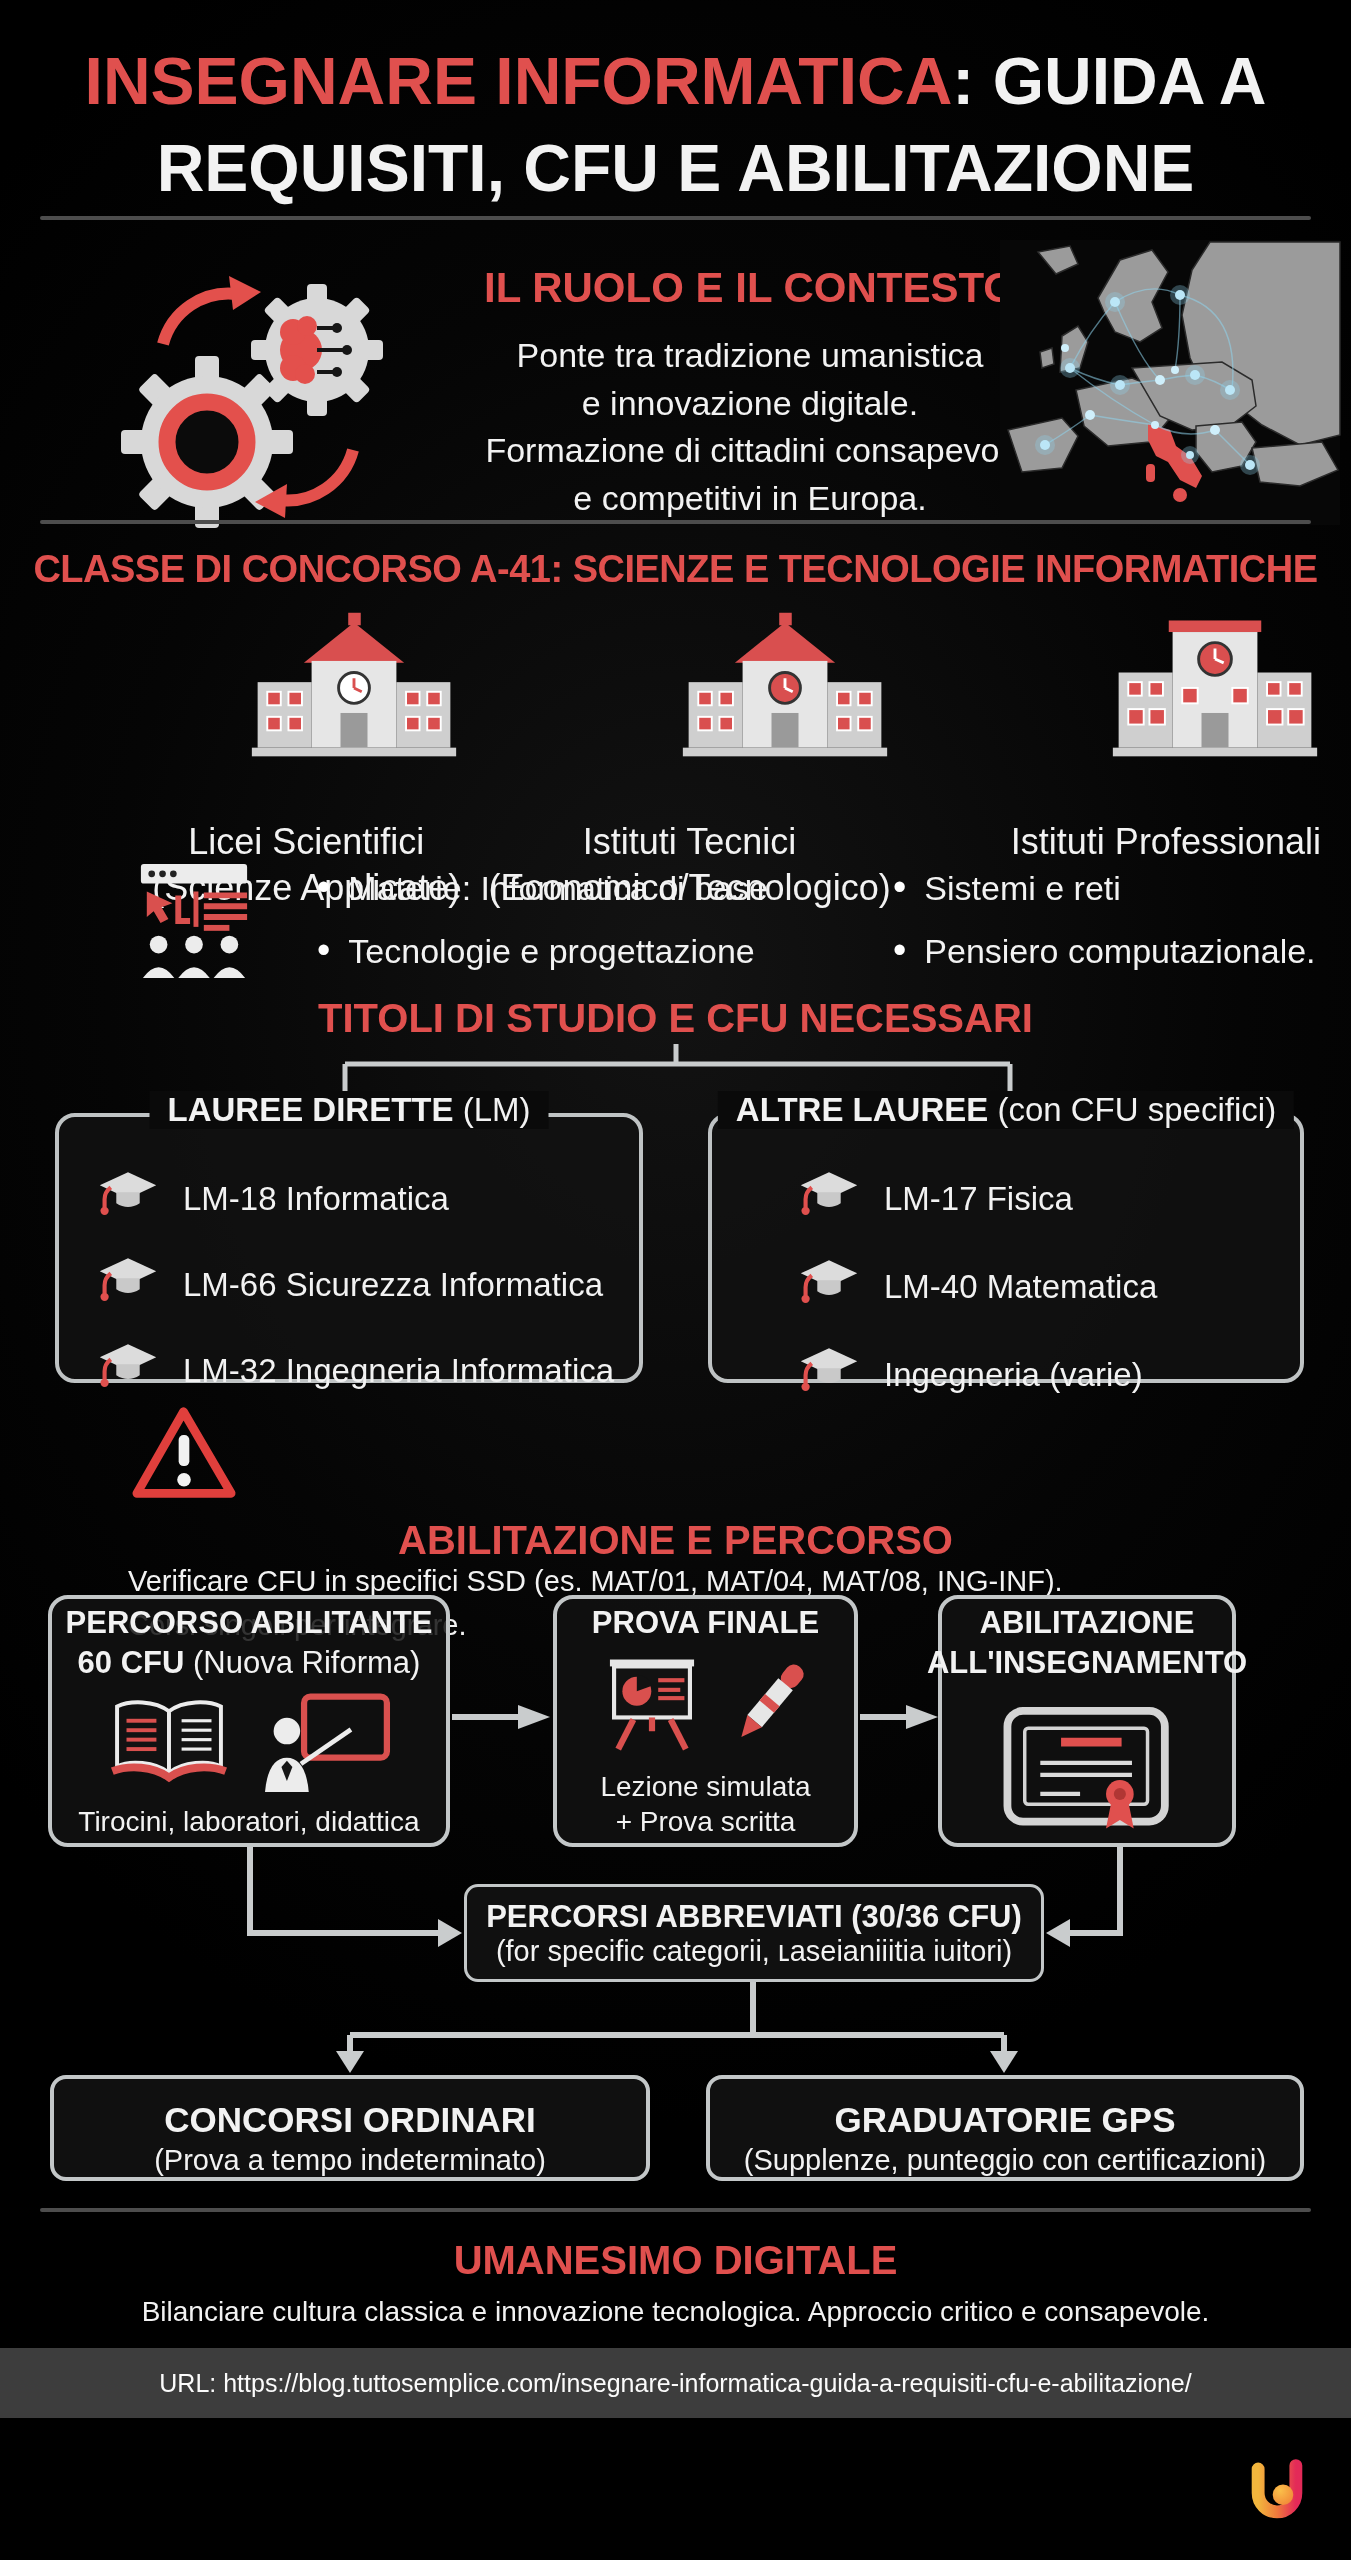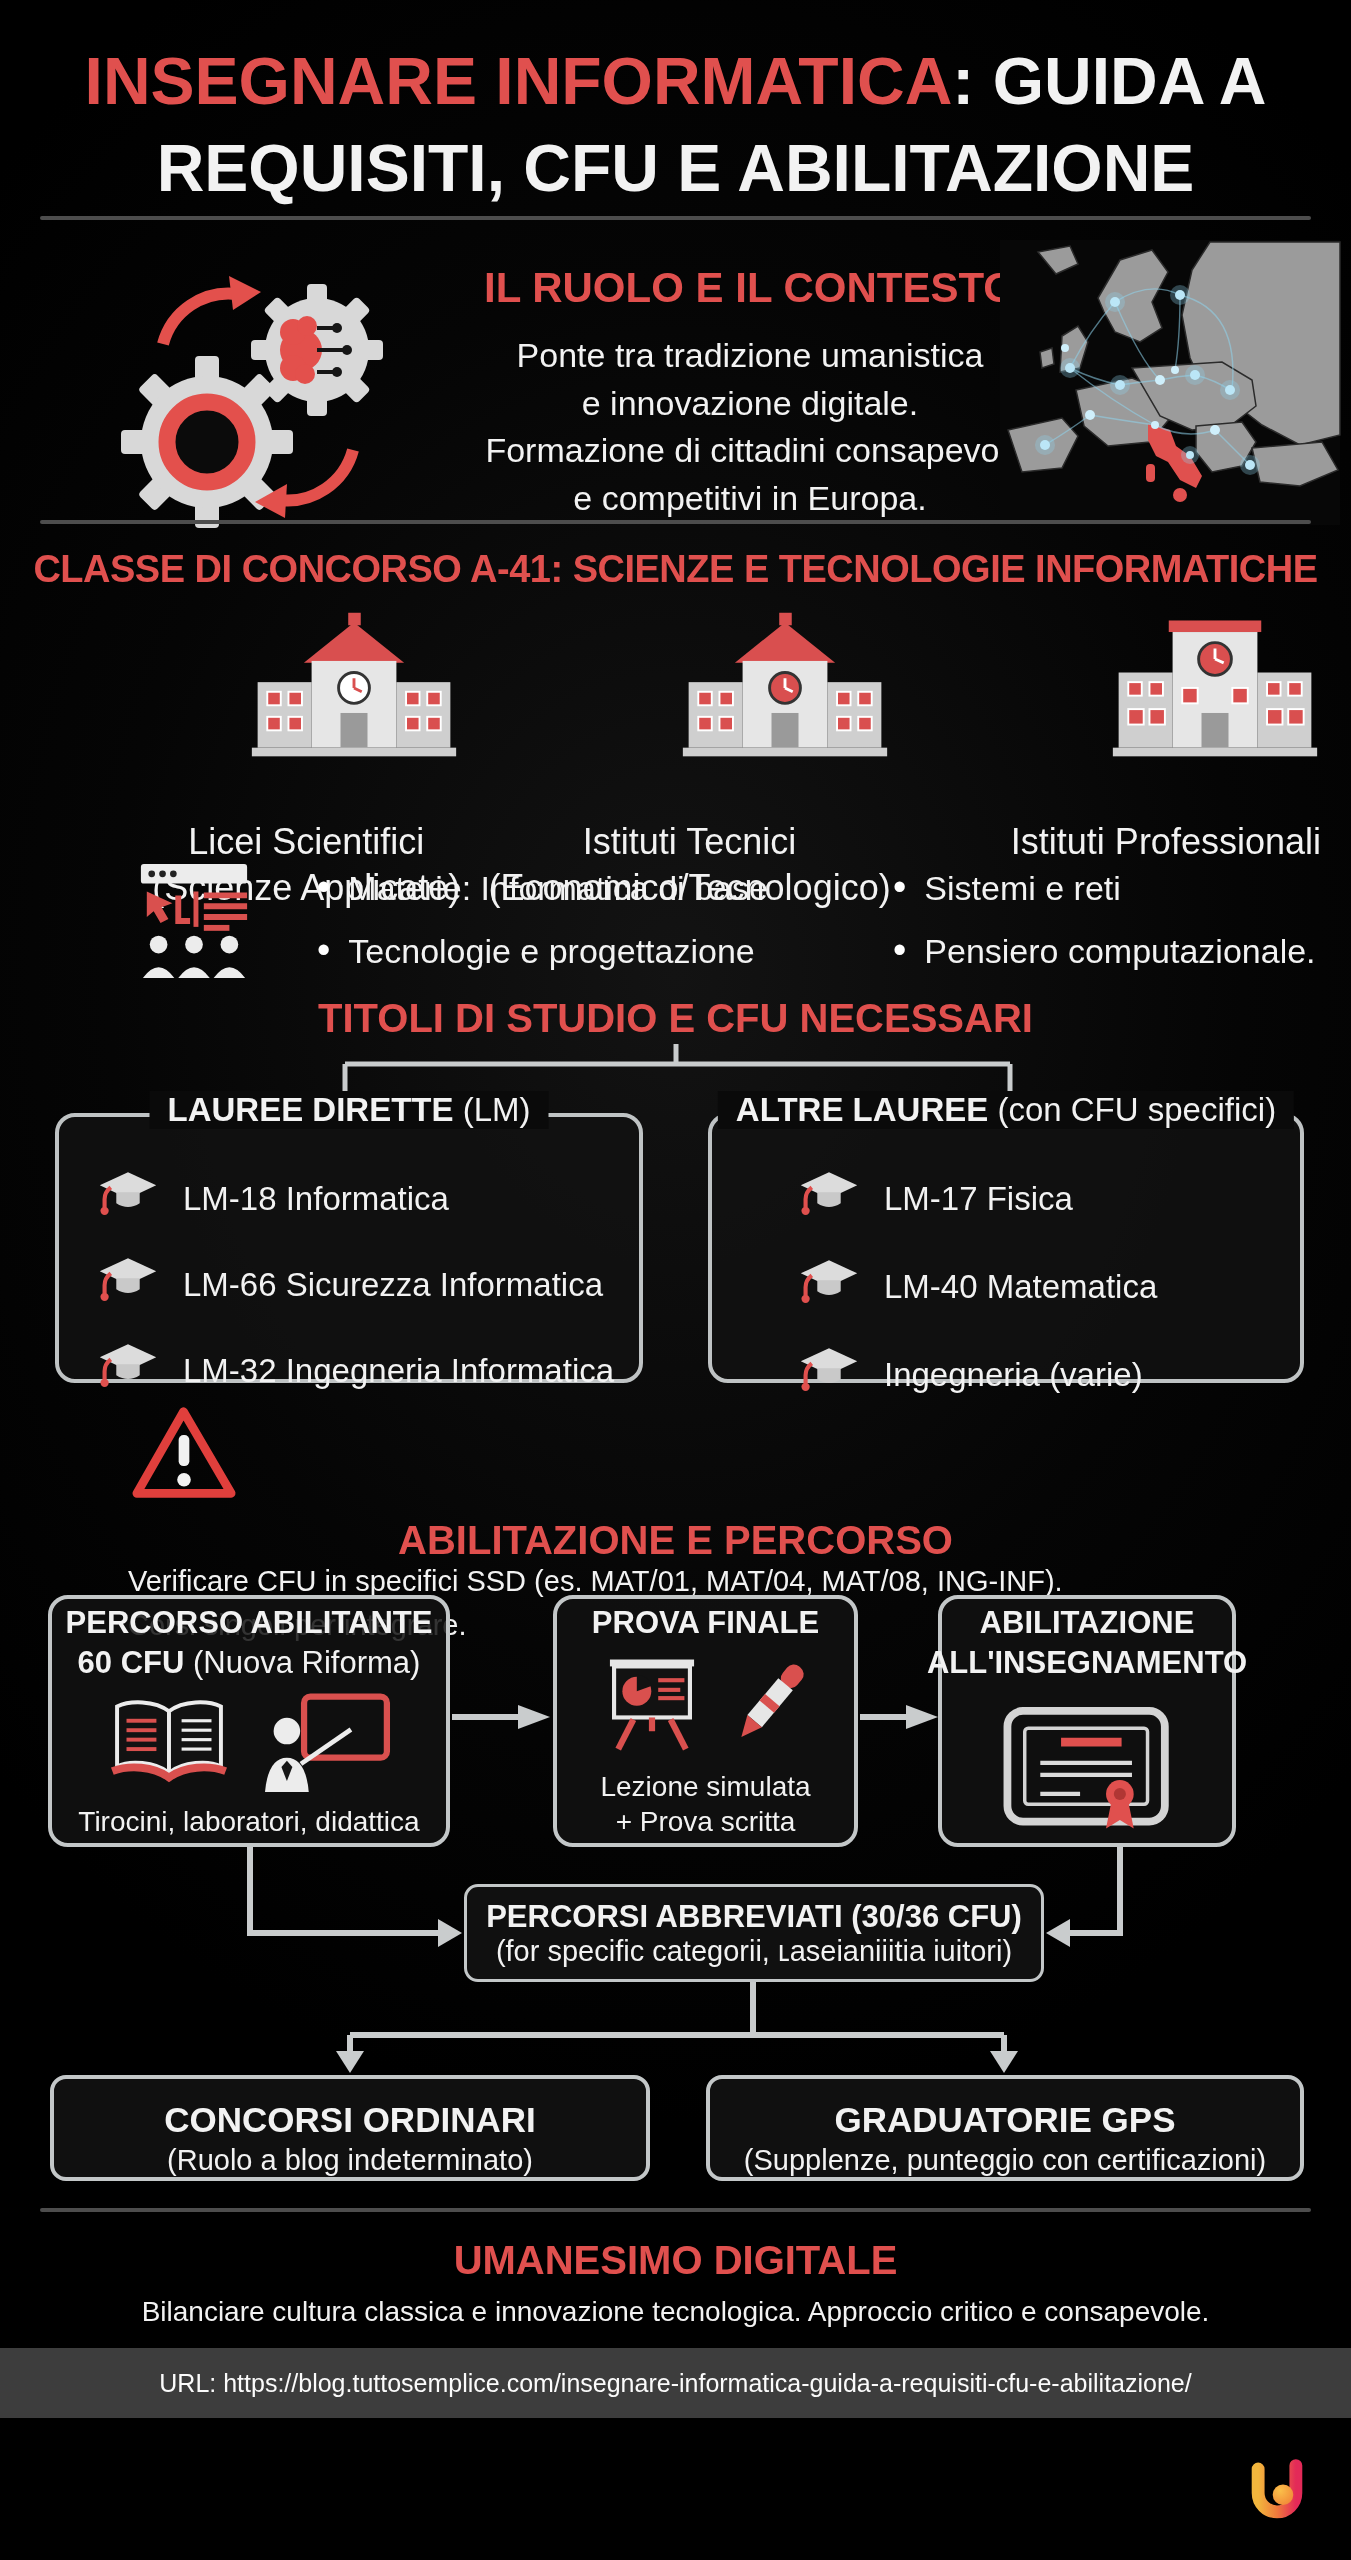--- a/index.html
+++ b/index.html
@@ -583,21 +583,21 @@
     <polygon points="990,206 1004,228 1018,206" fill="#c9cccd"></polygon>
   </svg>
 
   <div class="abbox">
     <div class="l1">PERCORSI ABBREVIATI (30/36 CFU)</div>
     <div class="l2">(for specific categorii, ʟaseianiiitia iuitori)</div>
   </div>
 
   <div class="obox" style="left:50px;width:600px;">
     <div class="ot">CONCORSI ORDINARI</div>
-    <div class="on">(Ruolo a blog indeterminato)</div>
+    <div class="on">(Prova a tempo indeterminato)</div>
   </div>
   <div class="obox" style="left:706px;width:598px;">
     <div class="ot">GRADUATORIE GPS</div>
     <div class="on">(Supplenze, punteggio con certificazioni)</div>
   </div>
 
   <div class="divider" style="top:2208px"></div>
   <div class="sec-head" style="top:2238px;font-size:40px;">UMANESIMO DIGITALE</div>
   <div class="foot-text">Bilanciare cultura classica e innovazione tecnologica. Approccio critico e consapevole.</div>
   <div class="url-bar">

